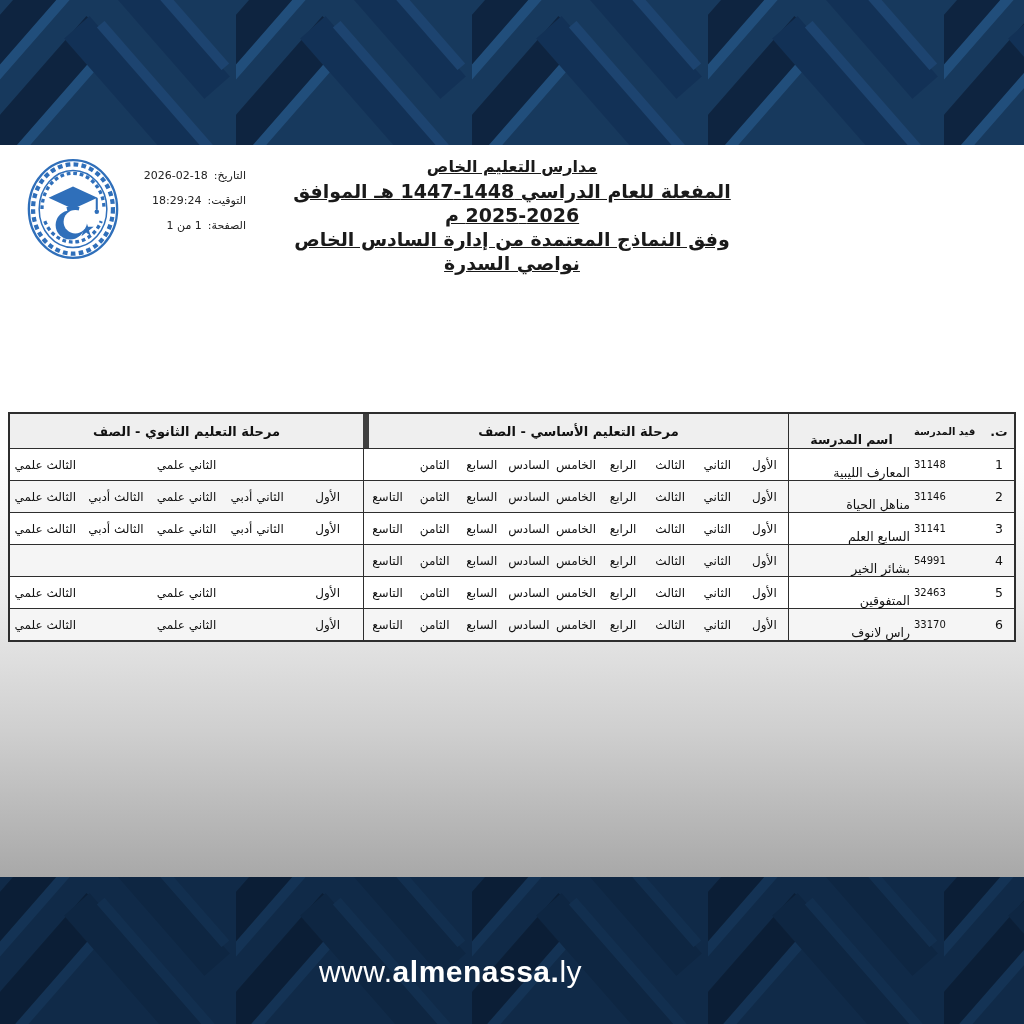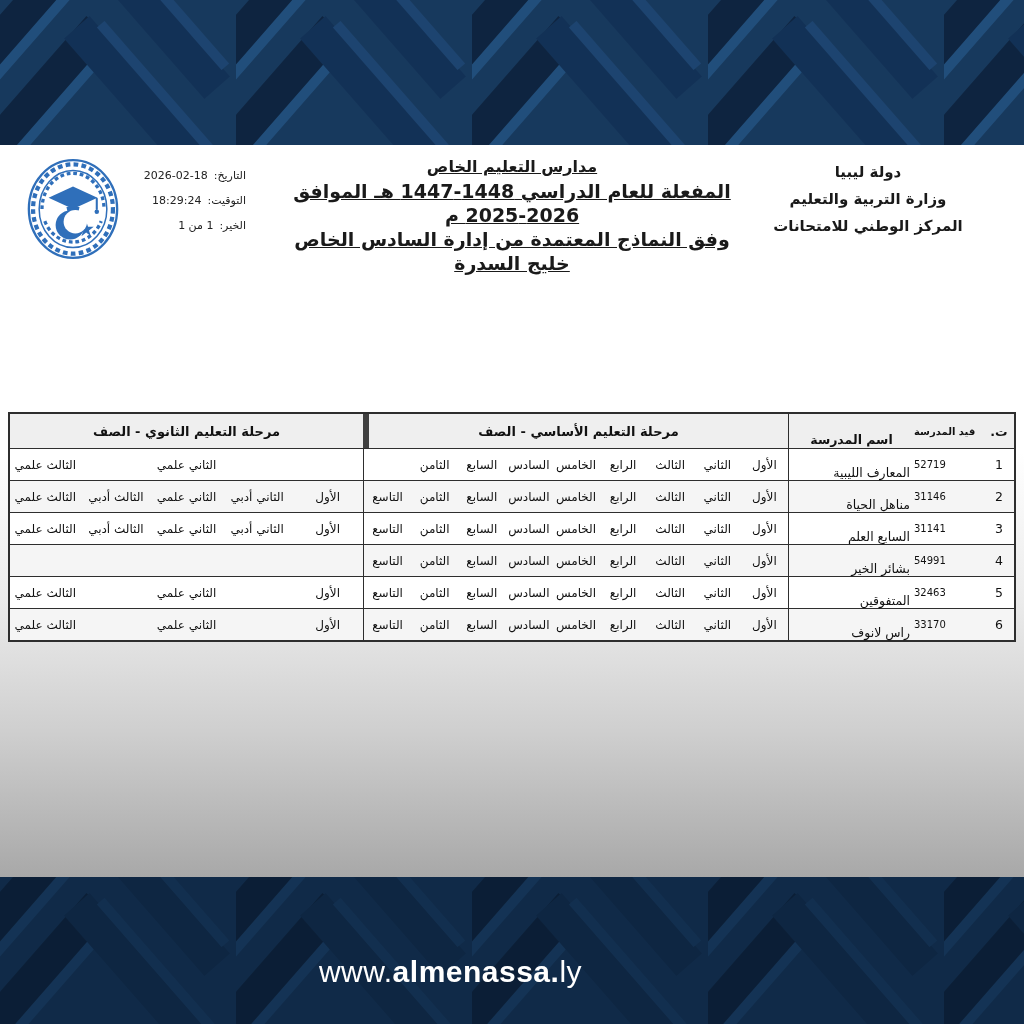--- a/index.html
+++ b/index.html
@@ -78,31 +78,26 @@
           <path d="M104,-72 L222,63" stroke="#1d4470" stroke-width="10"></path>
         </g>
       </pattern>
     </defs>
     <rect width="1024" height="145" fill="url(#wv)"></rect>
   </svg>
 </div>
 
 <div class="page">
 
-  <div class="org-block">
-    <div>دولة ليبيا</div>
-    <div>وزارة التربية والتعليم</div>
-    <div>المركز الوطني للامتحانات</div>
-  </div>
 
   <div class="title-block">
     <div class="t1">مدارس التعليم الخاص</div>
     <div class="t2">المفعلة للعام الدراسي 1448-1447 هـ الموافق 2026-2025 م</div>
     <div class="t3">وفق النماذج المعتمدة من إدارة السادس الخاص</div>
-    <div class="t4">خليج السدرة</div>
+    <div class="t4">نواصي السدرة</div>
   </div>
 
   <div class="logo">
     <svg width="94" height="104" viewBox="0 0 100 110" xmlns="http://www.w3.org/2000/svg">
       <g fill="none" stroke="#2f6fba">
         <ellipse cx="50" cy="55" rx="47" ry="52" stroke-width="2.4"></ellipse>
         <ellipse cx="50" cy="55" rx="42.5" ry="47.5" stroke-width="4.5" stroke-dasharray="5 3.5"></ellipse>
         <ellipse cx="50" cy="55" rx="36" ry="41" stroke-width="1.6"></ellipse>
         <path d="M17,55 A33,38 0 0 1 83,55" stroke-width="3.5" stroke-dasharray="4 3"></path>
         <path d="M20,68 A33,38 0 0 0 80,68" stroke-width="3.5" stroke-dasharray="4 3"></path>
@@ -122,40 +117,40 @@
   <div class="meta-block">
     <div class="meta-row">
       <span class="lbl">التاريخ:</span>
       <span class="val">2026-02-18</span>
     </div>
     <div class="meta-row">
       <span class="lbl">التوقيت:</span>
       <span class="val">18:29:24</span>
     </div>
     <div class="meta-row">
-      <span class="lbl">الخير:</span>
+      <span class="lbl">الصفحة:</span>
       <span class="val">1 من 1</span>
     </div>
   </div>
 
   <div class="stable">
     <div class="trow thead">
       <div class="cell c-info">
         <div class="num">ت.</div>
         <div class="sid">قيد المدرسة</div>
         <div class="sname hname">اسم المدرسة</div>
       </div>
       <div class="cell hcell">مرحلة التعليم الأساسي - الصف</div>
       <div class="cell hcell last">مرحلة التعليم الثانوي - الصف</div>
     </div>
     <div>
         <div class="trow">
           <div class="cell c-info">
             <div class="num">1</div>
-            <div class="sid">52719</div>
+            <div class="sid">31148</div>
             <div class="sname">المعارف الليبية</div>
           </div>
           <div class="cell c-basic">
             <div class="slot">الأول</div>
             <div class="slot">الثاني</div>
             <div class="slot">الثالث</div>
             <div class="slot">الرابع</div>
             <div class="slot">الخامس</div>
             <div class="slot">السادس</div>
             <div class="slot">السابع</div>

